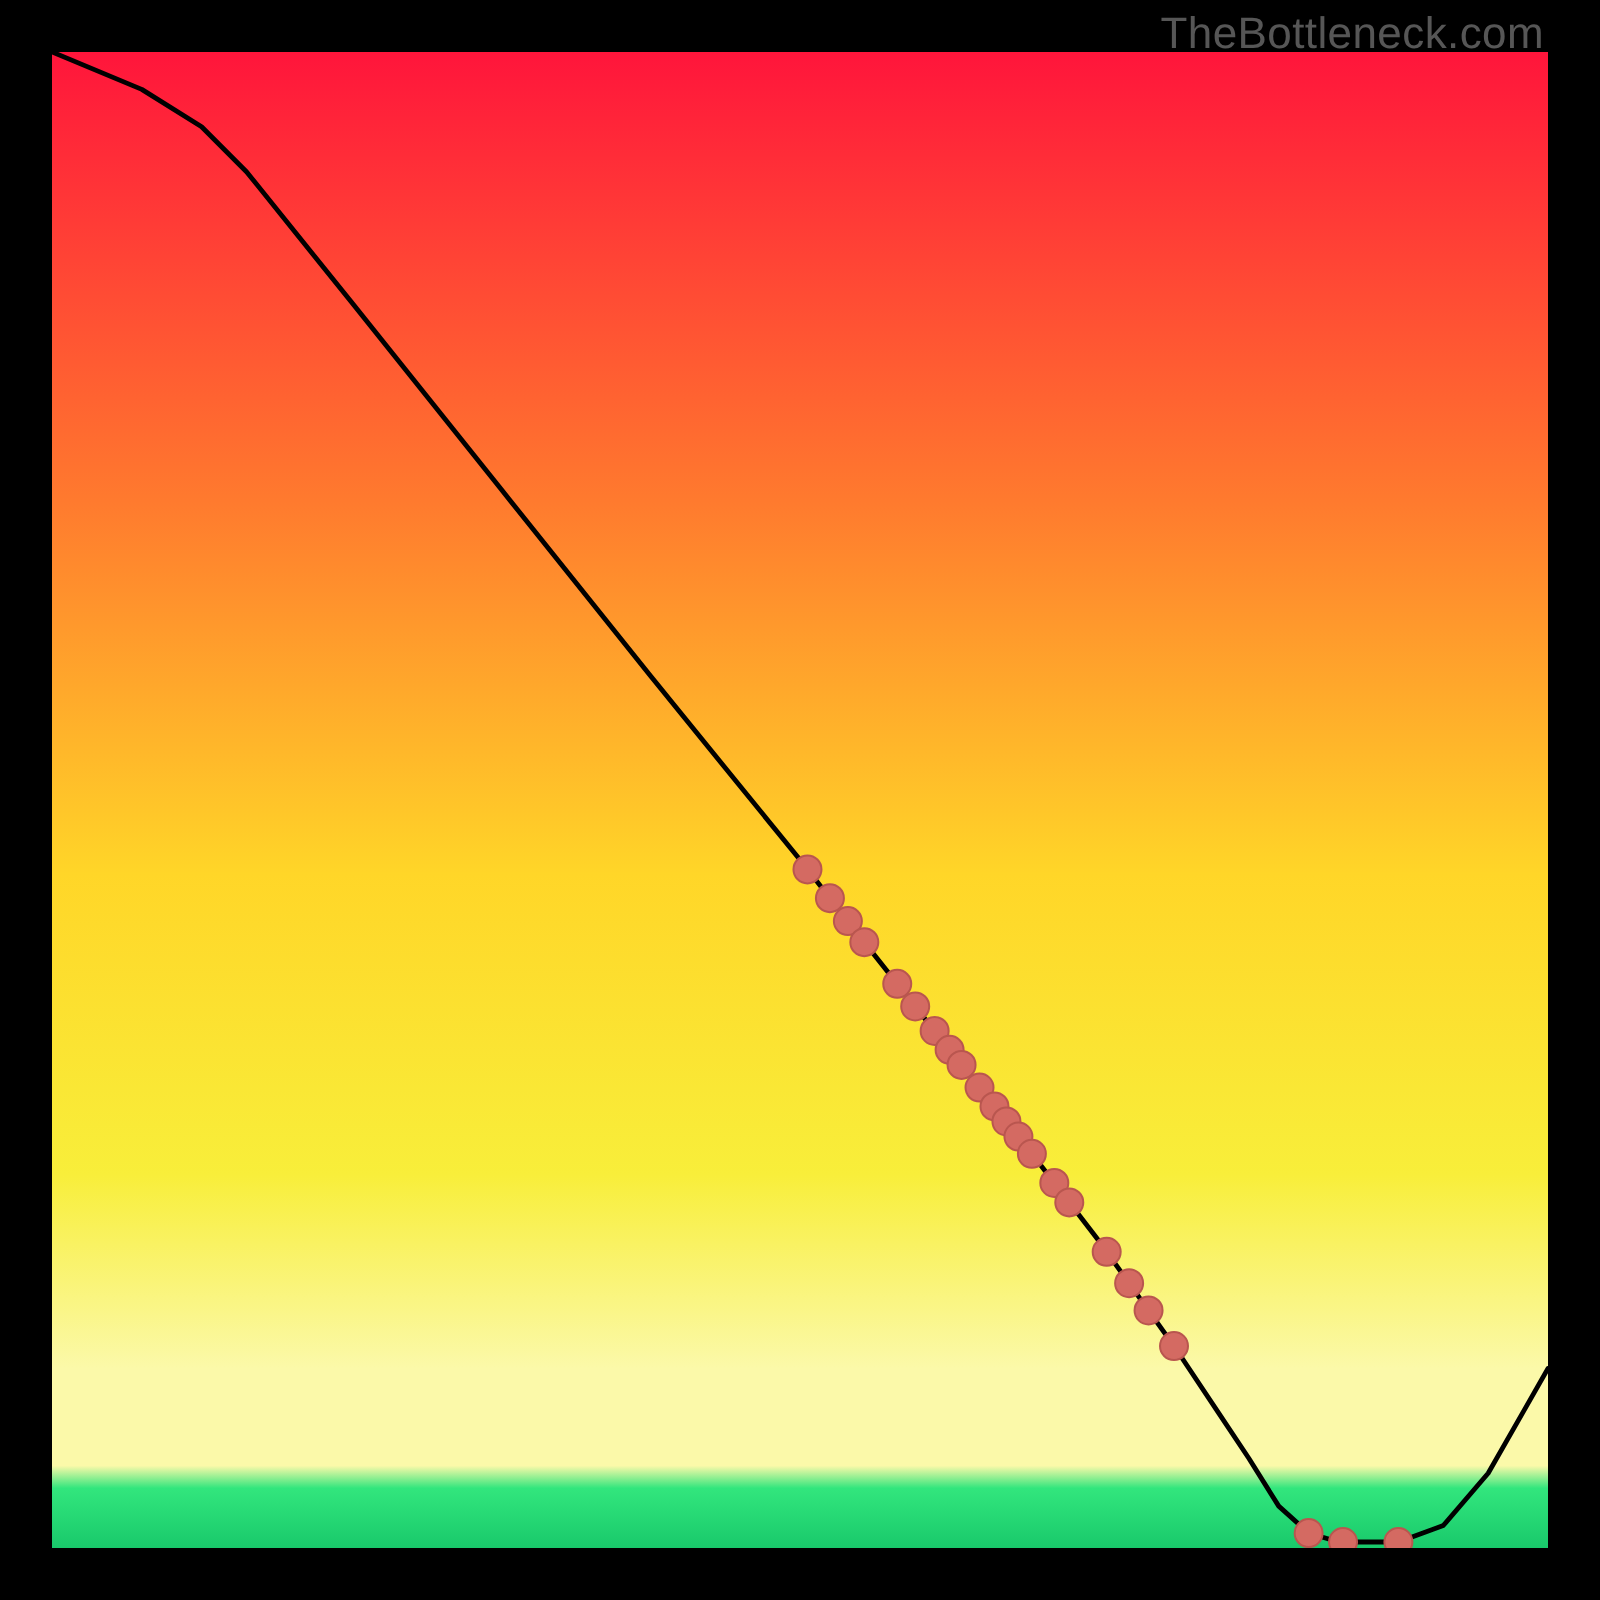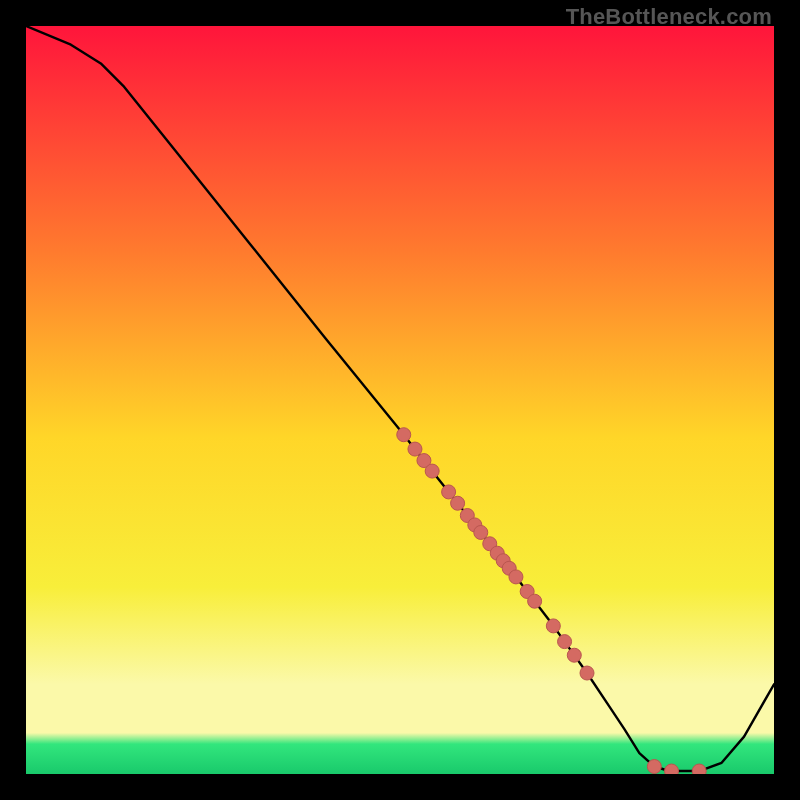--- a/index.html
+++ b/index.html
@@ -17,21 +17,21 @@
     width: 748px;
     height: 748px;
     background: #000;
   }
   .watermark {
     position: absolute;
     top: 4px;
     right: 28px;
     font-family: Arial, Helvetica, sans-serif;
     font-size: 22px;
-    font-weight: 700;
+    font-weight: 400;
     color: #565656;
     letter-spacing: 0.2px;
   }
   svg {
     display: block;
   }
 </style>
 </head>
 <body>
 

